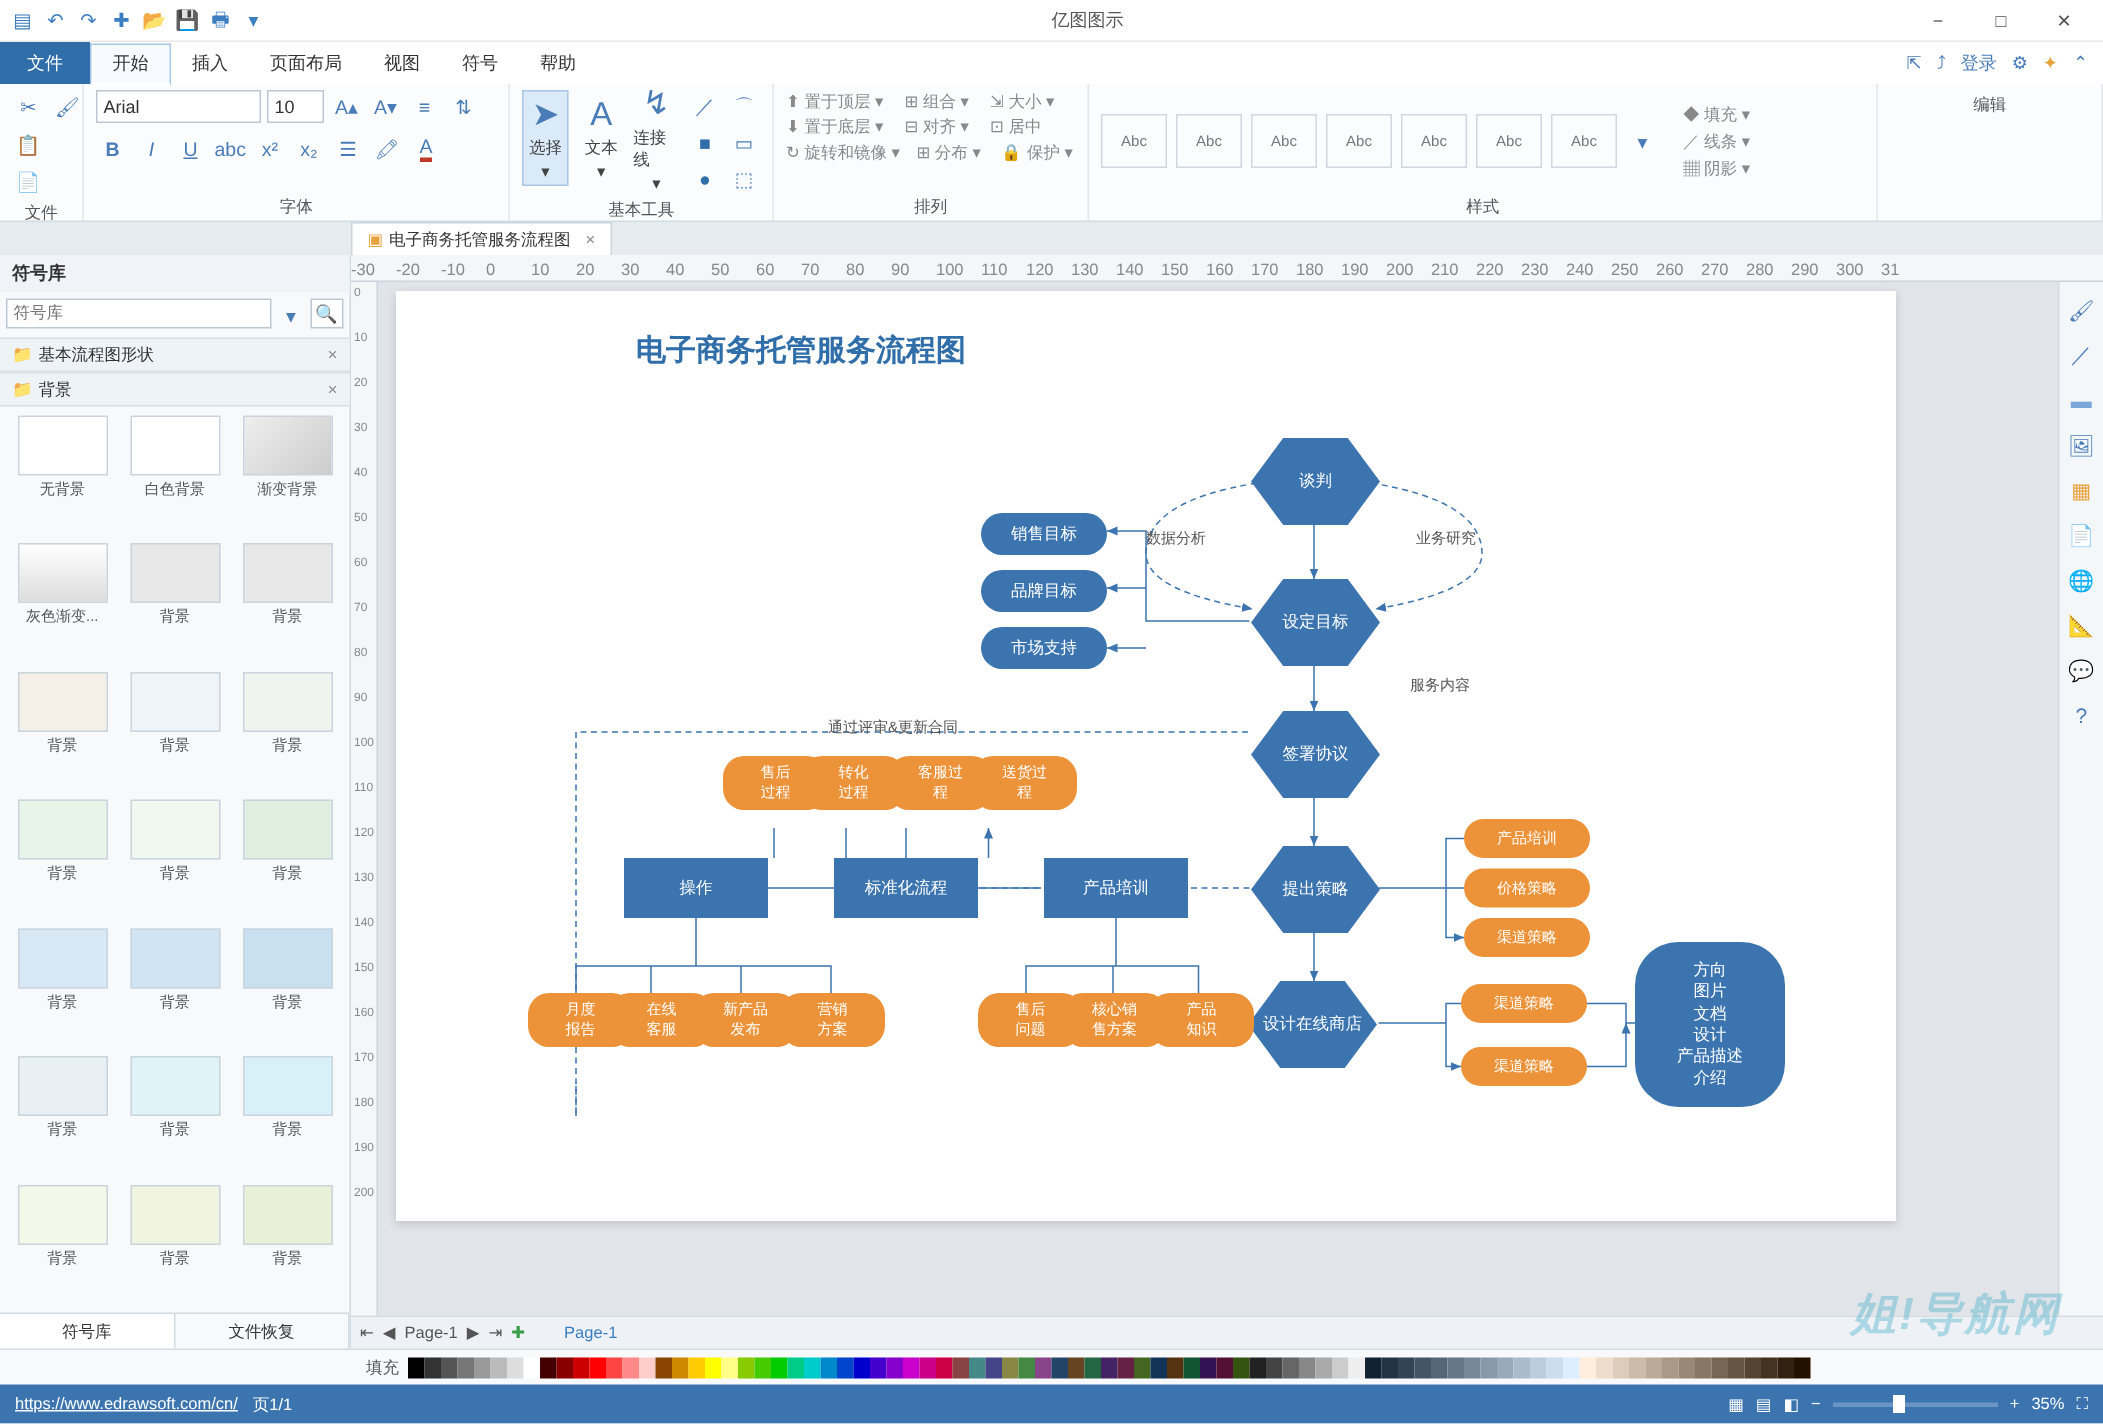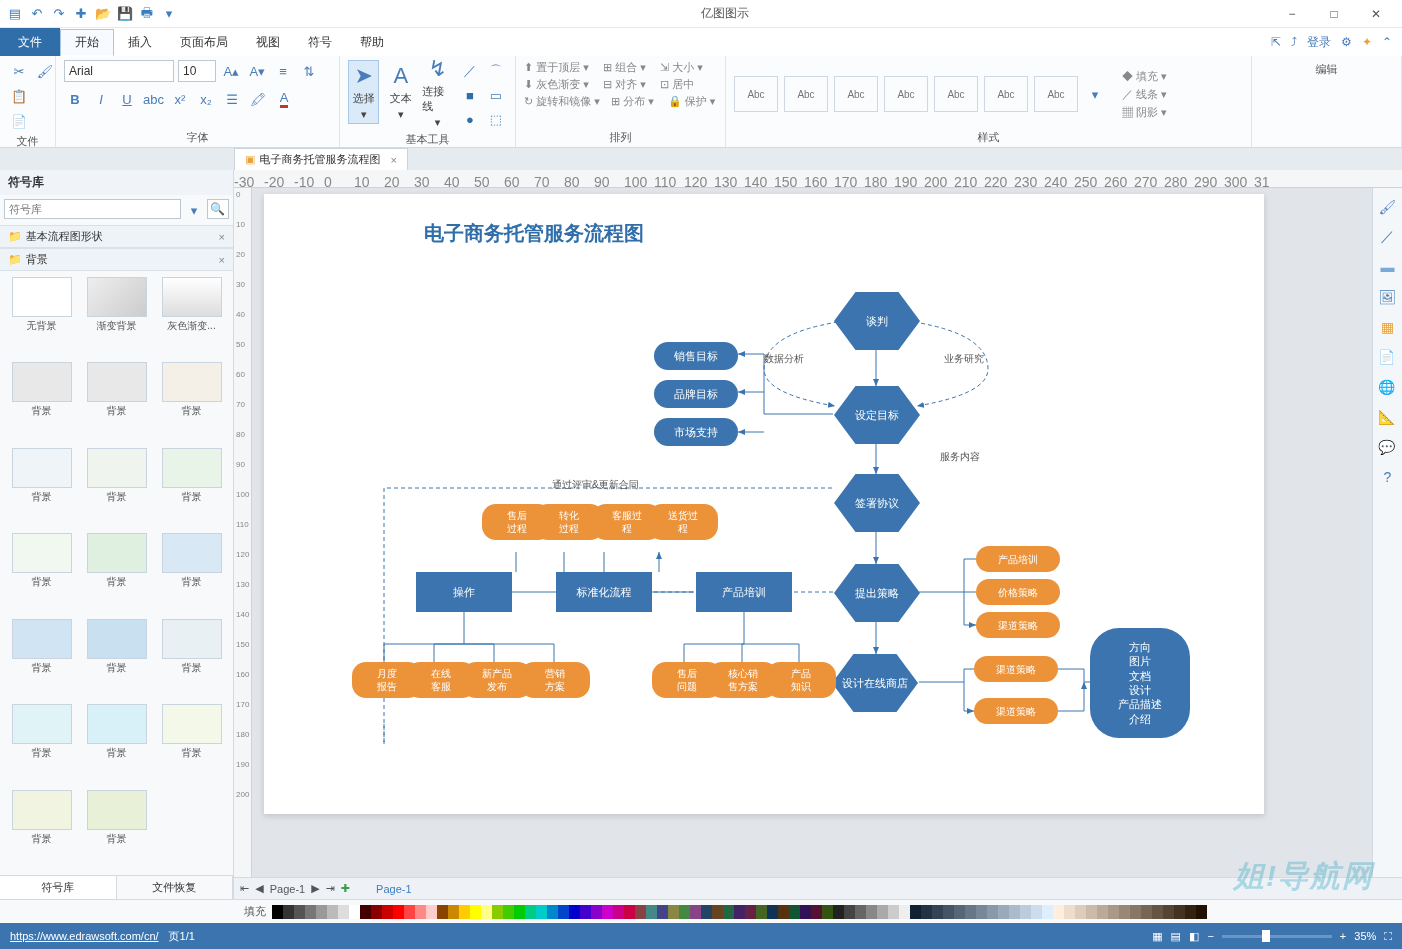--- a/index.html
+++ b/index.html
@@ -41,21 +41,21 @@
 .sidepanel .cat{padding:3px 8px;background:#eef3f8;border-top:1px solid #d8e0e8;border-bottom:1px solid #d8e0e8;display:flex;align-items:center;gap:4px;font-size:11px;}
 .sidepanel .cat .cx{margin-left:auto;color:#888;}
 .thumbs{flex:1;overflow-y:auto;padding:6px;display:grid;grid-template-columns:repeat(3,1fr);gap:6px 4px;}
 .thumb{display:flex;flex-direction:column;align-items:center;gap:2px;}
 .thumb .box{width:60px;height:40px;border:1px solid #c9d4de;background:#fff;}
 .thumb .tl{font-size:10px;color:#555;text-align:center;}
 .sidepanel .bottomtabs{display:flex;border-top:1px solid #d3dbe2;}
 .sidepanel .bottomtabs div{flex:1;padding:4px;text-align:center;font-size:11px;border-right:1px solid #d3dbe2;}
 .sidepanel .bottomtabs div.active{background:#fff;}
 .canvasarea{flex:1;position:relative;background:#e8ecef;display:flex;flex-direction:column;}
-.hruler{height:18px;background:#f4f6f8;border-bottom:1px solid #c9d4de;position:relative;overflow:hidden;font-size:14px;color:#888;}
+.hruler{height:18px;background:#f4f6f8;border-bottom:1px solid #c9d4de;position:relative;overflow:hidden;font-size:11px;color:#888;}
 .hruler .tick{position:absolute;top:4px;}
 .bodyrow{flex:1;display:flex;position:relative;}
 .vruler{width:18px;background:#f4f6f8;border-right:1px solid #c9d4de;position:relative;overflow:hidden;font-size:8px;color:#888;}
 .vruler .tick{position:absolute;left:2px;}
 .canvas{flex:1;position:relative;overflow:auto;background:#e1e5e9;}
 .page{position:absolute;left:12px;top:6px;width:1000px;height:620px;background:#fff;box-shadow:0 2px 6px rgba(0,0,0,0.15);}
 .flowtitle{position:absolute;left:160px;top:26px;font-size:20px;color:#2f6ea8;font-weight:bold;}
 svg.connectors{position:absolute;left:0;top:0;width:1000px;height:620px;pointer-events:none;}
 .node{position:absolute;display:flex;align-items:center;justify-content:center;text-align:center;font-size:11px;color:#fff;line-height:1.3;}
 .hex{background:#3b74ae;clip-path:polygon(25% 0,75% 0,100% 50%,75% 100%,25% 100%,0 50%);width:86px;height:58px;}
@@ -203,21 +203,21 @@
             <span class="rbtn">⬚</span>
           </div>
       </div>
     </div>
     <div class="lbl">基本工具</div>
   </div>
   <div class="rgroup" style="width:210px;">
     <div class="body">
         <div class="col" style="gap:2px;">
       <div class="row arrglbl"><span>⬆ <span>置于顶层</span> ▾</span>&nbsp;&nbsp;<span>⊞ <span>组合</span> ▾</span>&nbsp;&nbsp;<span>⇲ <span>大小</span> ▾</span></div>
-      <div class="row arrglbl"><span>⬇ <span>灰色渐变</span> ▾</span>&nbsp;&nbsp;<span>⊟ <span>对齐</span> ▾</span>&nbsp;&nbsp;<span>⊡ <span>居中</span></span></div>
+      <div class="row arrglbl"><span>⬇ <span>置于底层</span> ▾</span>&nbsp;&nbsp;<span>⊟ <span>对齐</span> ▾</span>&nbsp;&nbsp;<span>⊡ <span>居中</span></span></div>
       <div class="row arrglbl"><span>↻ <span>旋转和镜像</span> ▾</span>&nbsp;<span>⊞ <span>分布</span> ▾</span>&nbsp;&nbsp;<span>🔒 <span>保护</span> ▾</span></div>
     </div>
       </div>
     <div class="lbl">排列</div>
   </div>
   <div class="rgroup" style="flex:1;">
     <div class="body" style="align-items:center;">
       <div class="stylebtn">Abc</div>
       <div class="stylebtn">Abc</div>
       <div class="stylebtn">Abc</div>
@@ -263,20 +263,24 @@
       </div>
     <div class="cat">
         <span>📁</span>
         <span>背景</span>
         <span class="cx">×</span>
       </div>
     <div class="thumbs" id="thumbgrid">
         <div class="thumb">
           <div class="box" style="background:#fff;"></div>
           <div class="tl">无背景</div>
+        </div>
+        <div class="thumb">
+          <div class="box" style="background:#fff;"></div>
+          <div class="tl">白色背景</div>
         </div>
         <div class="thumb">
           <div class="box" style="background:linear-gradient(135deg,#eee,#ccc);"></div>
           <div class="tl">渐变背景</div>
         </div>
         <div class="thumb">
           <div class="box" style="background:linear-gradient(#fff,#ddd);"></div>
           <div class="tl">灰色渐变...</div>
         </div>
         <div class="thumb">

